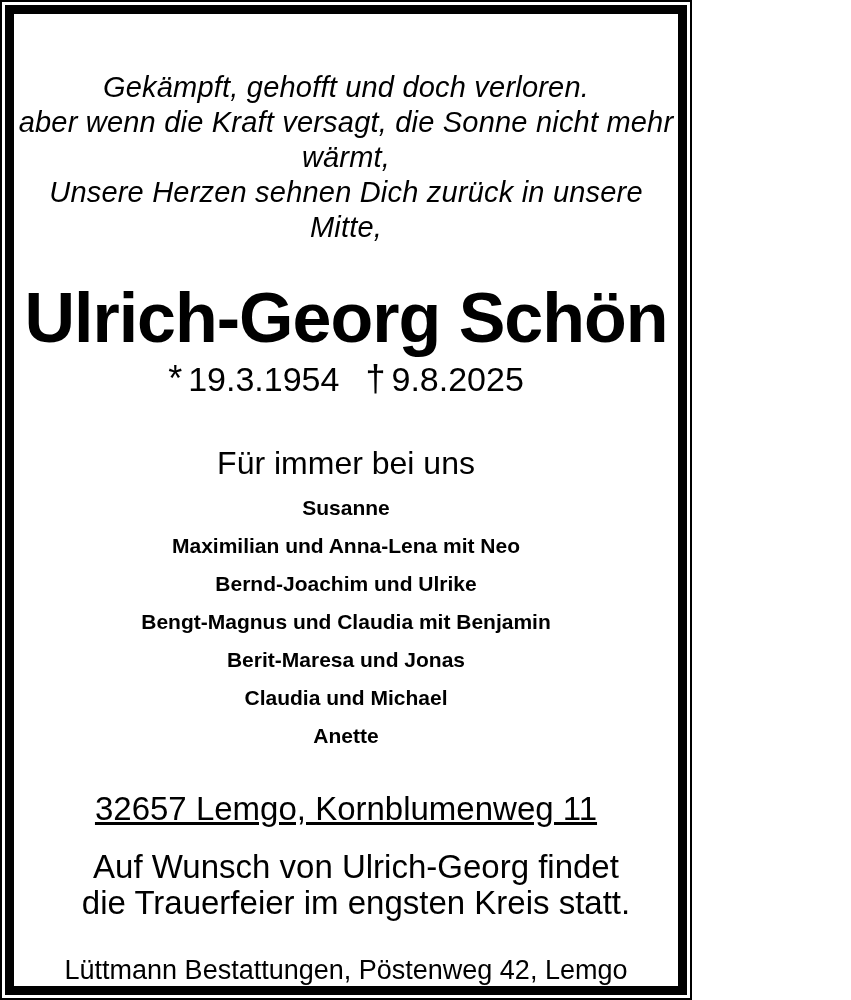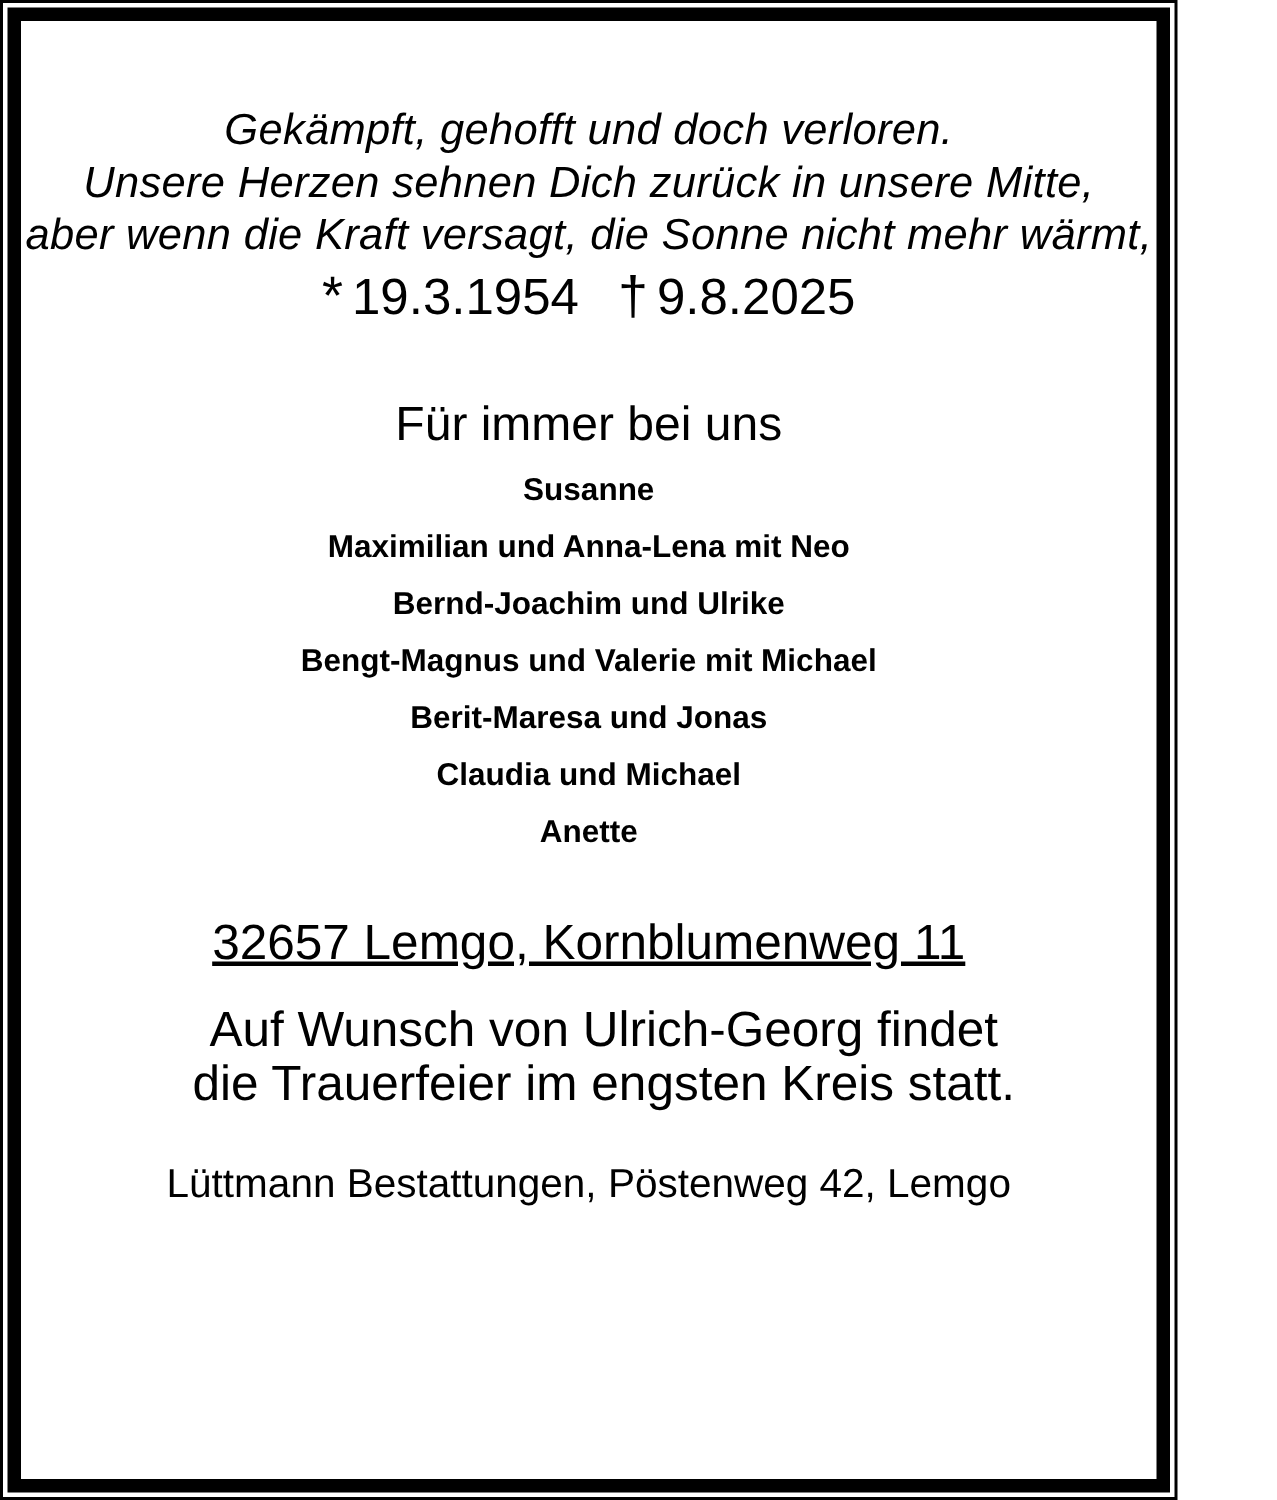--- a/index.html
+++ b/index.html
@@ -5,21 +5,21 @@
   html, body {
     margin: 0;
     padding: 0;
     width: 851px;
     height: 1000px;
     background: #ffffff;
     overflow: hidden;
   }
   .page {
     position: relative;
-    width: 785px;
+    width: 692px;
     height: 1000px;
     background: #ffffff;
     font-family: "Liberation Sans", sans-serif;
     color: #000000;
   }
   .frame-outer {
     position: absolute;
     left: 0; top: 0; right: 0; bottom: 0;
     border: 2px solid #000000;
   }
@@ -93,36 +93,37 @@
 <body>
 
 <div class="page">
   <div class="frame-outer"></div>
   <div class="frame-inner"></div>
 
   <div class="content">
 
     <div class="poem">
       <div>Gekämpft, gehofft und doch verloren.</div>
+      <div>aber wenn die Kraft versagt, die Sonne nicht mehr wärmt,</div>
       <div>Unsere Herzen sehnen Dich zurück in unsere Mitte,</div>
-      <div>aber wenn die Kraft versagt, die Sonne nicht mehr wärmt,</div>
     </div>
 
+    <div class="deceased-name">Ulrich-Georg Schön</div>
 
     <div class="dates">
       <span class="birth-group"><span class="sym">*</span><span>19.3.1954</span></span><span class="death-group"><span class="sym">†</span><span>9.8.2025</span></span>
     </div>
 
     <div class="intro">Für immer bei uns</div>
 
     <div class="mourners">
       <div>Susanne</div>
       <div>Maximilian und Anna-Lena mit Neo</div>
       <div>Bernd-Joachim und Ulrike</div>
-      <div>Bengt-Magnus und Valerie mit Michael</div>
+      <div>Bengt-Magnus und Claudia mit Benjamin</div>
       <div>Berit-Maresa und Jonas</div>
       <div>Claudia und Michael</div>
       <div>Anette</div>
     </div>
 
     <div class="address">32657 Lemgo, Kornblumenweg 11</div>
 
     <div class="funeral-note">
       <div>Auf Wunsch von Ulrich-Georg findet</div>
       <div>die Trauerfeier im engsten Kreis statt.</div>

